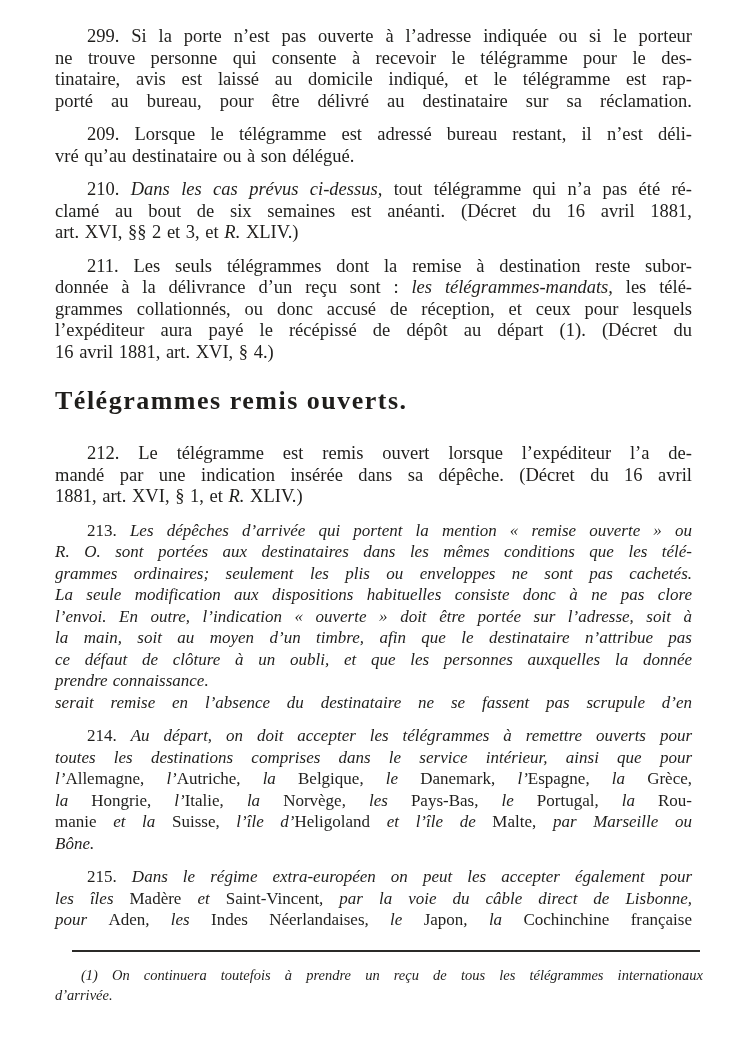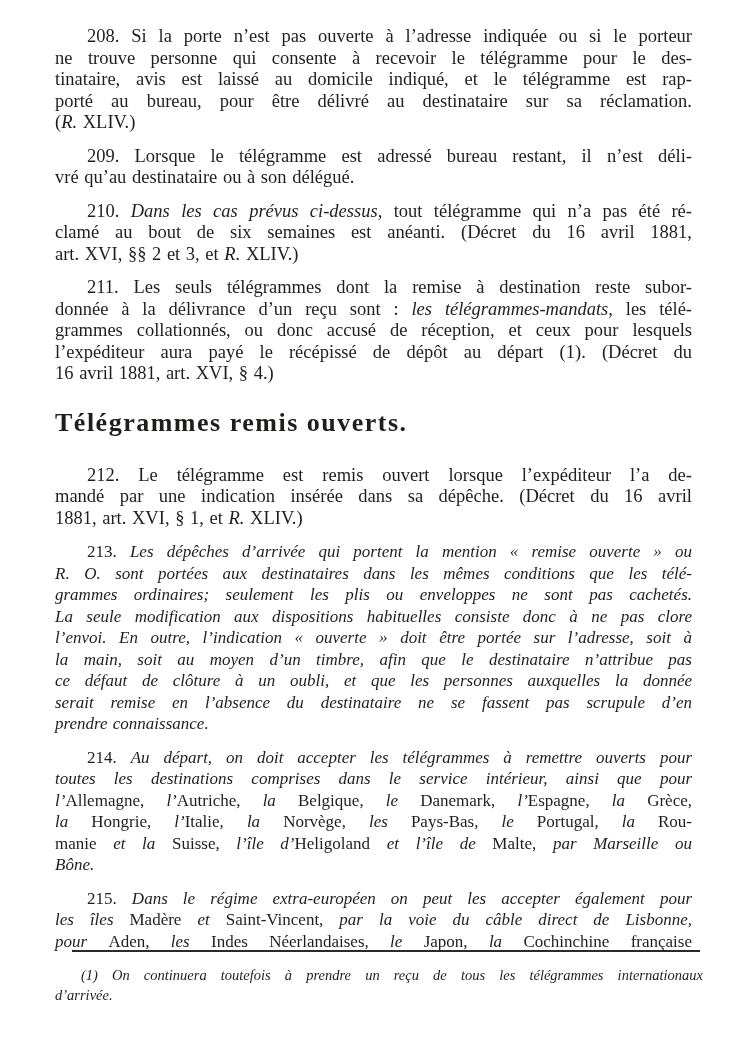--- a/index.html
+++ b/index.html
@@ -82,25 +82,24 @@
   }
   .footnote-text .line.indent { padding-left: 26px; font-family: Liberation Serif, serif; }
 </style>
 </head>
 <body>
 
 <div class="page" data-name="scanned-page">
   <div class="text-block" data-name="text-block">
     <div id="section-top" data-name="section-articles-top">
         <div class="paragraph normal" data-name="paragraph-208">
-          <div class="line indent" data-name="text-line"><span class="rm" data-name="text-segment">208. Si la porte n’est pas ouverte à l’adresse indiquée ou si le porteur</span></div>
+          <div class="line indent" data-name="text-line"><span class="rm" data-name="text-segment">299. Si la porte n’est pas ouverte à l’adresse indiquée ou si le porteur</span></div>
           <div class="line" data-name="text-line"><span class="rm" data-name="text-segment">ne trouve personne qui consente à recevoir le télégramme pour le des-</span></div>
           <div class="line" data-name="text-line"><span class="rm" data-name="text-segment">tinataire, avis est laissé au domicile indiqué, et le télégramme est rap-</span></div>
           <div class="line" data-name="text-line"><span class="rm" data-name="text-segment">porté au bureau, pour être délivré au destinataire sur sa réclamation.</span></div>
-          <div class="line last" data-name="text-line"><span class="rm" data-name="text-segment">(</span><span class="it" data-name="text-segment">R.</span><span class="rm" data-name="text-segment"> XLIV.)</span></div>
         </div>
         <div class="paragraph normal" data-name="paragraph-209">
           <div class="line indent" data-name="text-line"><span class="rm" data-name="text-segment">209. Lorsque le télégramme est adressé bureau restant, il n’est déli-</span></div>
           <div class="line last" data-name="text-line"><span class="rm" data-name="text-segment">vré qu’au destinataire ou à son délégué.</span></div>
         </div>
         <div class="paragraph normal" data-name="paragraph-210">
           <div class="line indent" data-name="text-line"><span class="rm" data-name="text-segment">210. </span><span class="it" data-name="text-segment">Dans les cas prévus ci-dessus,</span><span class="rm" data-name="text-segment"> tout télégramme qui n’a pas été ré-</span></div>
           <div class="line" data-name="text-line"><span class="rm" data-name="text-segment">clamé au bout de six semaines est anéanti. (Décret du 16 avril 1881,</span></div>
           <div class="line last" data-name="text-line"><span class="rm" data-name="text-segment">art. XVI, §§ 2 et 3, et </span><span class="it" data-name="text-segment">R.</span><span class="rm" data-name="text-segment"> XLIV.)</span></div>
         </div>
@@ -120,22 +119,22 @@
           <div class="line last" data-name="text-line"><span class="rm" data-name="text-segment">1881, art. XVI, § 1, et </span><span class="it" data-name="text-segment">R.</span><span class="rm" data-name="text-segment"> XLIV.)</span></div>
         </div>
         <div class="paragraph small-italic" data-name="paragraph-213">
           <div class="line indent" data-name="text-line"><span class="rm" data-name="text-segment">213. </span><span class="it" data-name="text-segment">Les dépêches d’arrivée qui portent la mention « remise ouverte » ou</span></div>
           <div class="line" data-name="text-line"><span class="it" data-name="text-segment">R. O. sont portées aux destinataires dans les mêmes conditions que les télé-</span></div>
           <div class="line" data-name="text-line"><span class="it" data-name="text-segment">grammes ordinaires; seulement les plis ou enveloppes ne sont pas cachetés.</span></div>
           <div class="line" data-name="text-line"><span class="it" data-name="text-segment">La seule modification aux dispositions habituelles consiste donc à ne pas clore</span></div>
           <div class="line" data-name="text-line"><span class="it" data-name="text-segment">l’envoi. En outre, l’indication « ouverte » doit être portée sur l’adresse, soit à</span></div>
           <div class="line" data-name="text-line"><span class="it" data-name="text-segment">la main, soit au moyen d’un timbre, afin que le destinataire n’attribue pas</span></div>
           <div class="line" data-name="text-line"><span class="it" data-name="text-segment">ce défaut de clôture à un oubli, et que les personnes auxquelles la donnée</span></div>
+          <div class="line last" data-name="text-line"><span class="it" data-name="text-segment">prendre connaissance.</span></div>
           <div class="line" data-name="text-line"><span class="it" data-name="text-segment">serait remise en l’absence du destinataire ne se fassent pas scrupule d’en</span></div>
-          <div class="line last" data-name="text-line"><span class="it" data-name="text-segment">prendre connaissance.</span></div>
         </div>
         <div class="paragraph small-italic" data-name="paragraph-214">
           <div class="line indent" data-name="text-line"><span class="rm" data-name="text-segment">214. </span><span class="it" data-name="text-segment">Au départ, on doit accepter les télégrammes à remettre ouverts pour</span></div>
           <div class="line" data-name="text-line"><span class="it" data-name="text-segment">toutes les destinations comprises dans le service intérieur, ainsi que pour</span></div>
           <div class="line" data-name="text-line"><span class="it" data-name="text-segment">l’</span><span class="rm" data-name="text-segment">Allemagne, </span><span class="it" data-name="text-segment">l’</span><span class="rm" data-name="text-segment">Autriche, </span><span class="it" data-name="text-segment">la </span><span class="rm" data-name="text-segment">Belgique, </span><span class="it" data-name="text-segment">le </span><span class="rm" data-name="text-segment">Danemark, </span><span class="it" data-name="text-segment">l’</span><span class="rm" data-name="text-segment">Espagne, </span><span class="it" data-name="text-segment">la </span><span class="rm" data-name="text-segment">Grèce,</span></div>
           <div class="line" data-name="text-line"><span class="it" data-name="text-segment">la </span><span class="rm" data-name="text-segment">Hongrie, </span><span class="it" data-name="text-segment">l’</span><span class="rm" data-name="text-segment">Italie, </span><span class="it" data-name="text-segment">la </span><span class="rm" data-name="text-segment">Norvège, </span><span class="it" data-name="text-segment">les </span><span class="rm" data-name="text-segment">Pays-Bas, </span><span class="it" data-name="text-segment">le </span><span class="rm" data-name="text-segment">Portugal, </span><span class="it" data-name="text-segment">la </span><span class="rm" data-name="text-segment">Rou-</span></div>
           <div class="line" data-name="text-line"><span class="rm" data-name="text-segment">manie </span><span class="it" data-name="text-segment">et la </span><span class="rm" data-name="text-segment">Suisse, </span><span class="it" data-name="text-segment">l’île d’</span><span class="rm" data-name="text-segment">Heligoland </span><span class="it" data-name="text-segment">et l’île de </span><span class="rm" data-name="text-segment">Malte, </span><span class="it" data-name="text-segment">par Marseille ou</span></div>
           <div class="line last" data-name="text-line"><span class="it" data-name="text-segment">Bône.</span></div>
         </div>
         <div class="paragraph small-italic" data-name="paragraph-215">

